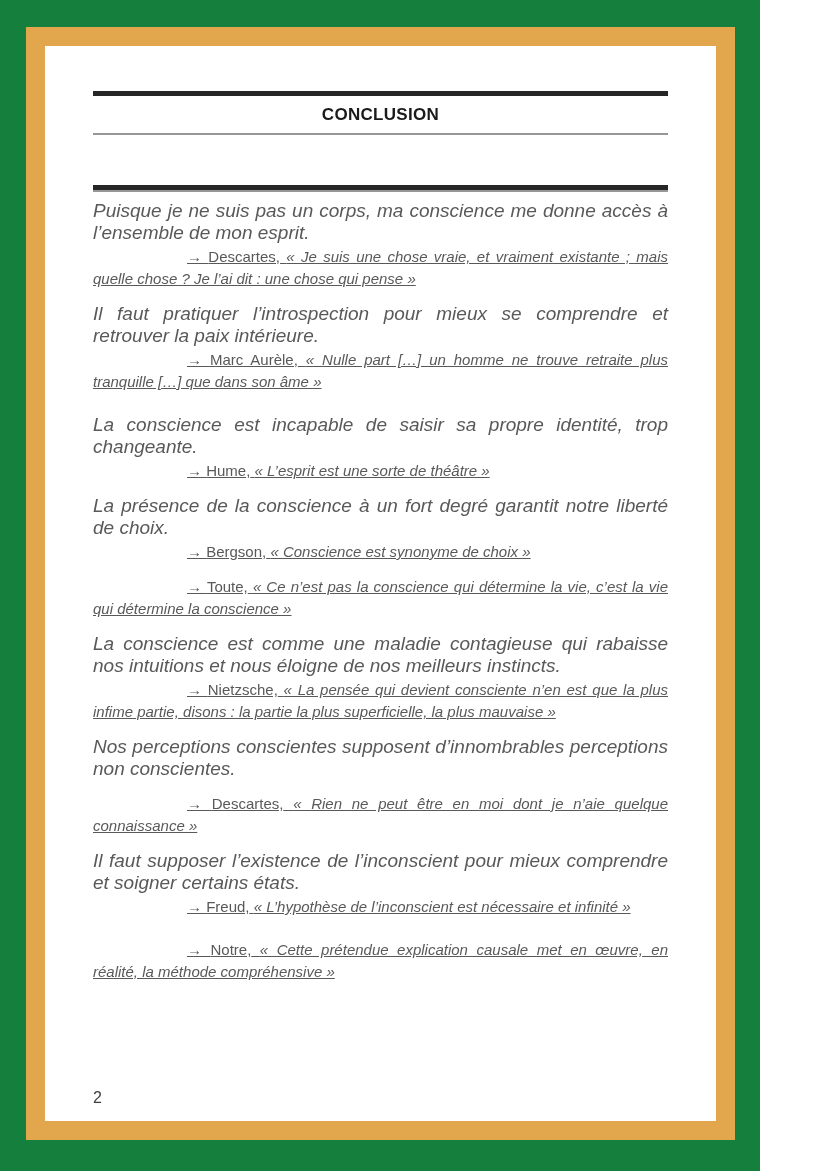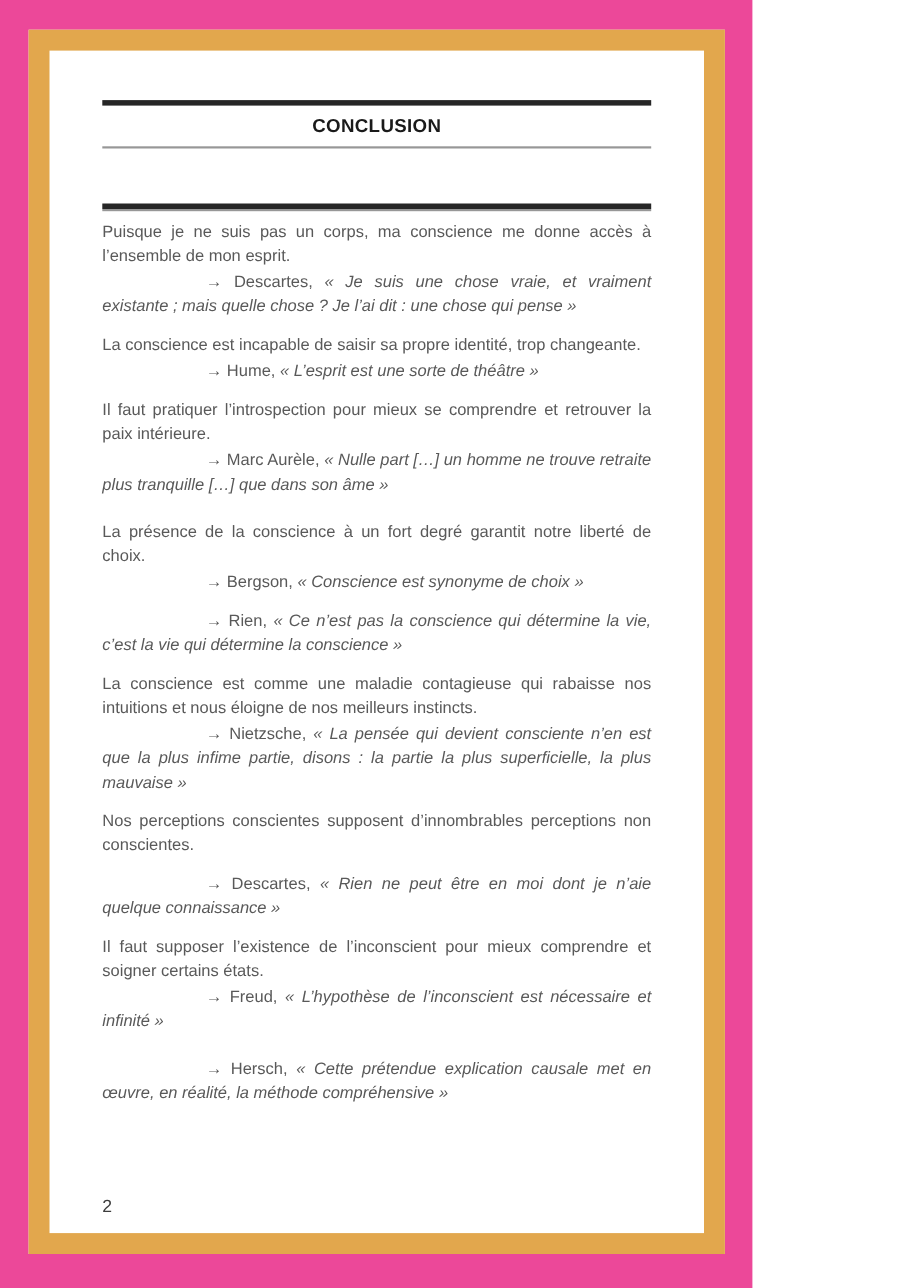--- a/index.html
+++ b/index.html
@@ -1,20 +1,20 @@
 <!DOCTYPE html>
 <html><head>
 <meta charset="utf-8">
 <style>
   html, body { margin: 0; padding: 0; background: #ffffff; }
   .page {
     position: relative;
-    width: 684px;
+    width: 760px;
     height: 1171px;
-    background: #ec4899;
+    background: #15803d;
     overflow: hidden;
     font-family: "Liberation Sans", "DejaVu Sans", sans-serif;
   }
   .frame {
     position: absolute;
     left: 26px; top: 27px; right: 25px; bottom: 31px;
     border: 19px solid #E2A74D;
     background: #ffffff;
     box-sizing: border-box;
   }
@@ -36,32 +36,34 @@
     text-align: center;
     letter-spacing: 0.3px;
   }
   .header-conclusion { margin-bottom: 50px; }
   .header-inconscient { margin-top: 12px; }
   .theses { margin-top: 8px; }
   .thesis { margin-bottom: 13px; }
   .thesis.gap-lg { margin-bottom: 21px; }
   .statement {
     margin: 0 0 2px 0;
-    font-size: 15px;
+    font-size: 19px;
     line-height: 22px;
     color: #595959;
     text-align: justify;
+    font-style: italic;
   }
   .quote-line {
     margin: 0;
     font-size: 15px;
     line-height: 22px;
     color: #595959;
     text-indent: 94px;
     text-align: justify;
+    text-decoration: underline;
   }
   .quote-line .q { font-style: italic; }
   .page-number {
     position: absolute;
     left: 48px;
     bottom: 12px;
     font-size: 16px;
     line-height: 22px;
     color: #3d3d3d;
   }
@@ -84,37 +86,37 @@
         <div class="bar-thin"></div>
       </header>
 
       <div class="theses">
 
         <div class="thesis">
           <p class="statement">Puisque je ne suis pas un corps, ma conscience me donne accès à l’ensemble de mon esprit.</p>
           <p class="quote-line"><span>→</span> <span>Descartes,</span> <span class="q">« Je suis une chose vraie, et vraiment existante ; mais quelle chose ? Je l’ai dit : une chose qui pense »</span></p>
         </div>
 
+        <div class="thesis gap-lg">
+          <p class="statement">Il faut pratiquer l’introspection pour mieux se comprendre et retrouver la paix intérieure.</p>
+          <p class="quote-line"><span>→</span> <span>Marc Aurèle,</span> <span class="q">« Nulle part […] un homme ne trouve retraite plus tranquille […] que dans son âme »</span></p>
+        </div>
+
         <div class="thesis">
           <p class="statement">La conscience est incapable de saisir sa propre identité, trop changeante.</p>
           <p class="quote-line"><span>→</span> <span>Hume,</span> <span class="q">« L’esprit est une sorte de théâtre »</span></p>
-        </div>
-
-        <div class="thesis gap-lg">
-          <p class="statement">Il faut pratiquer l’introspection pour mieux se comprendre et retrouver la paix intérieure.</p>
-          <p class="quote-line"><span>→</span> <span>Marc Aurèle,</span> <span class="q">« Nulle part […] un homme ne trouve retraite plus tranquille […] que dans son âme »</span></p>
         </div>
 
         <div class="thesis">
           <p class="statement">La présence de la conscience à un fort degré garantit notre liberté de choix.</p>
           <p class="quote-line"><span>→</span> <span>Bergson,</span> <span class="q">« Conscience est synonyme de choix »</span></p>
         </div>
 
         <div class="thesis">
-          <p class="quote-line"><span>→</span> <span>Rien,</span> <span class="q">« Ce n’est pas la conscience qui détermine la vie, c’est la vie qui détermine la conscience »</span></p>
+          <p class="quote-line"><span>→</span> <span>Toute,</span> <span class="q">« Ce n’est pas la conscience qui détermine la vie, c’est la vie qui détermine la conscience »</span></p>
         </div>
 
         <div class="thesis">
           <p class="statement">La conscience est comme une maladie contagieuse qui rabaisse nos intuitions et nous éloigne de nos meilleurs instincts.</p>
           <p class="quote-line"><span>→</span> <span>Nietzsche,</span> <span class="q">« La pensée qui devient consciente n’en est que la plus infime partie, disons : la partie la plus superficielle, la plus mauvaise »</span></p>
         </div>
 
       </div>
 
 
@@ -127,21 +129,21 @@
         <div class="thesis">
           <p class="quote-line"><span>→</span> <span>Descartes,</span> <span class="q">« Rien ne peut être en moi dont je n’aie quelque connaissance »</span></p>
         </div>
 
         <div class="thesis gap-lg">
           <p class="statement">Il faut supposer l’existence de l’inconscient pour mieux comprendre et soigner certains états.</p>
           <p class="quote-line"><span>→</span> <span>Freud,</span> <span class="q">« L’hypothèse de l’inconscient est nécessaire et infinité »</span></p>
         </div>
 
         <div class="thesis">
-          <p class="quote-line"><span>→</span> <span>Hersch,</span> <span class="q">« Cette prétendue explication causale met en œuvre, en réalité, la méthode compréhensive »</span></p>
+          <p class="quote-line"><span>→</span> <span>Notre,</span> <span class="q">« Cette prétendue explication causale met en œuvre, en réalité, la méthode compréhensive »</span></p>
         </div>
 
       </div>
 
       <div class="page-number">2</div>
 
     </div>
   </div>
 </div>
 

